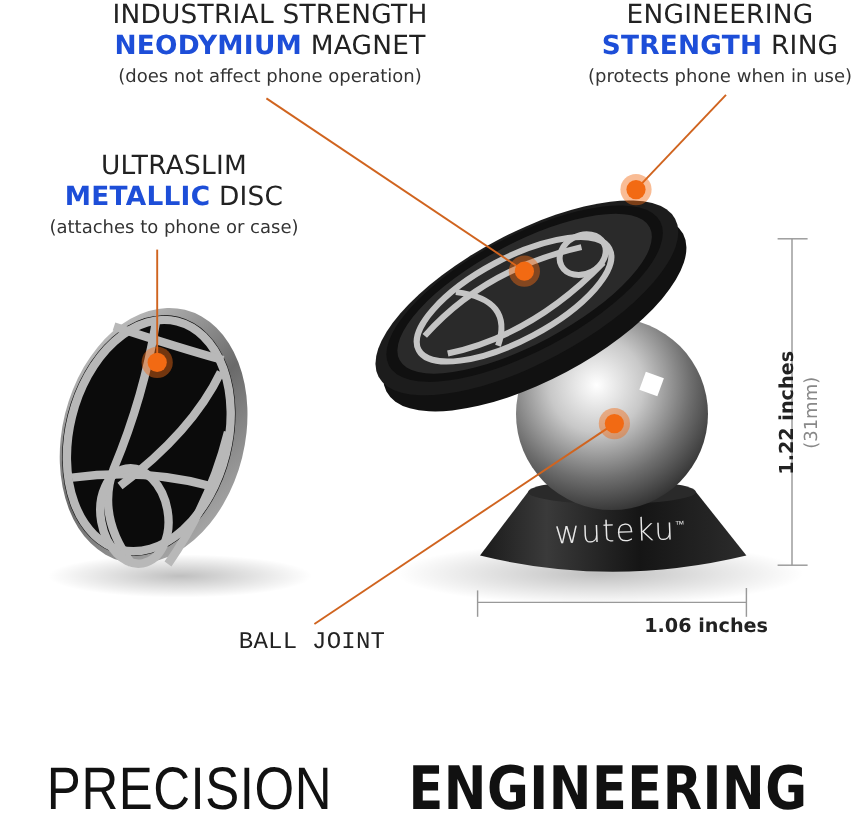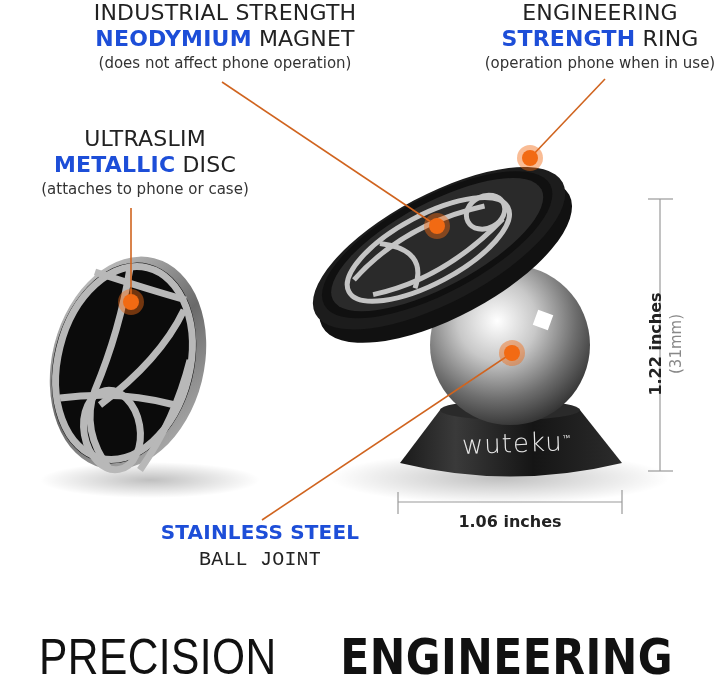--- a/index.html
+++ b/index.html
@@ -8,21 +8,21 @@
     .callout .l1, .callout .l2 { font-size:22px; letter-spacing:0.2px; color:#222; display:block; white-space:nowrap; }
     .callout .hl { color:#1d4ed8; font-weight:bold; }
     .callout .sub { font-size:15px; color:#333; display:block; white-space:nowrap; margin-top:1px; }
     #c-magnet { left:60px; top:0px; width:330px; }
     #c-ring { left:480px; top:0px; width:240px; }
     #c-disc { left:20px; top:126px; width:250px;text-align:center; }
     #c-ball { left:150px; top:520px; width:220px; }
     #c-ball .l1 { font-size:20px; }
     #c-ball .l2 { font-size:20px; margin-top:4px;font-family:Liberation Mono, monospace; }
     svg.art { position:absolute; left:0; top:0; }
-    .dim-h { position:absolute; left:380px; top:512px; width:260px; text-align:center; }
+    .dim-h { position:absolute; left:380px; top:512px; width:260px; text-align:right; }
     .dim-h .main { font-size:16px; font-weight:bold; color:#222; display:block; }
     .dim-h .mm { font-size:15px; color:#888; display:block; margin-top:2px; }
     .dim-v { position:absolute; left:548px; top:322px; width:240px; height:44px; text-align:center; transform:rotate(-90deg); transform-origin:center center; }
     .dim-v .main { font-size:16px; font-weight:bold; color:#222; display:block; }
     .dim-v .mm { font-size:15px; color:#888; display:block; margin-top:2px; }
     .headline { position:absolute; left:0; top:628px; width:720px; text-align:center; font-size:50px; letter-spacing:0.5px; color:#111; white-space:nowrap; }
     .headline .thin { font-family:"Liberation Sans", sans-serif; font-weight:normal; transform:scaleX(0.85); display:inline-block; }
     .headline .bold { font-family:"DejaVu Sans", sans-serif; font-weight:bold; transform:scaleX(0.85); display:inline-block; }
   </style>
 </head>
@@ -135,31 +135,30 @@
 
 <div class="callout" id="c-magnet">
   <span class="l1">INDUSTRIAL STRENGTH</span>
   <span class="l2"><span class="hl">NEODYMIUM</span><span style="white-space: pre;"> MAGNET</span></span>
   <span class="sub">(does not affect phone operation)</span>
 </div>
 
 <div class="callout" id="c-ring">
   <span class="l1">ENGINEERING</span>
   <span class="l2"><span class="hl">STRENGTH</span><span style="white-space: pre;"> RING</span></span>
-  <span class="sub">(operation phone when in use)</span>
+  <span class="sub">(protects phone when in use)</span>
 </div>
 
 <div class="callout" id="c-disc">
   <span class="l1">ULTRASLIM</span>
   <span class="l2"><span class="hl">METALLIC</span><span style="white-space: pre;"> DISC</span></span>
   <span class="sub">(attaches to phone or case)</span>
 </div>
 
 <div class="callout" id="c-ball">
-  <span class="l1 hl">STAINLESS STEEL</span>
   <span class="l2">BALL JOINT</span>
 </div>
 
 <div class="dim-h">
   <span class="main">1.06 inches</span>
 </div>
 <div class="dim-v">
   <span class="main">1.22 inches</span>
   <span class="mm">(31mm)</span>
 </div>

